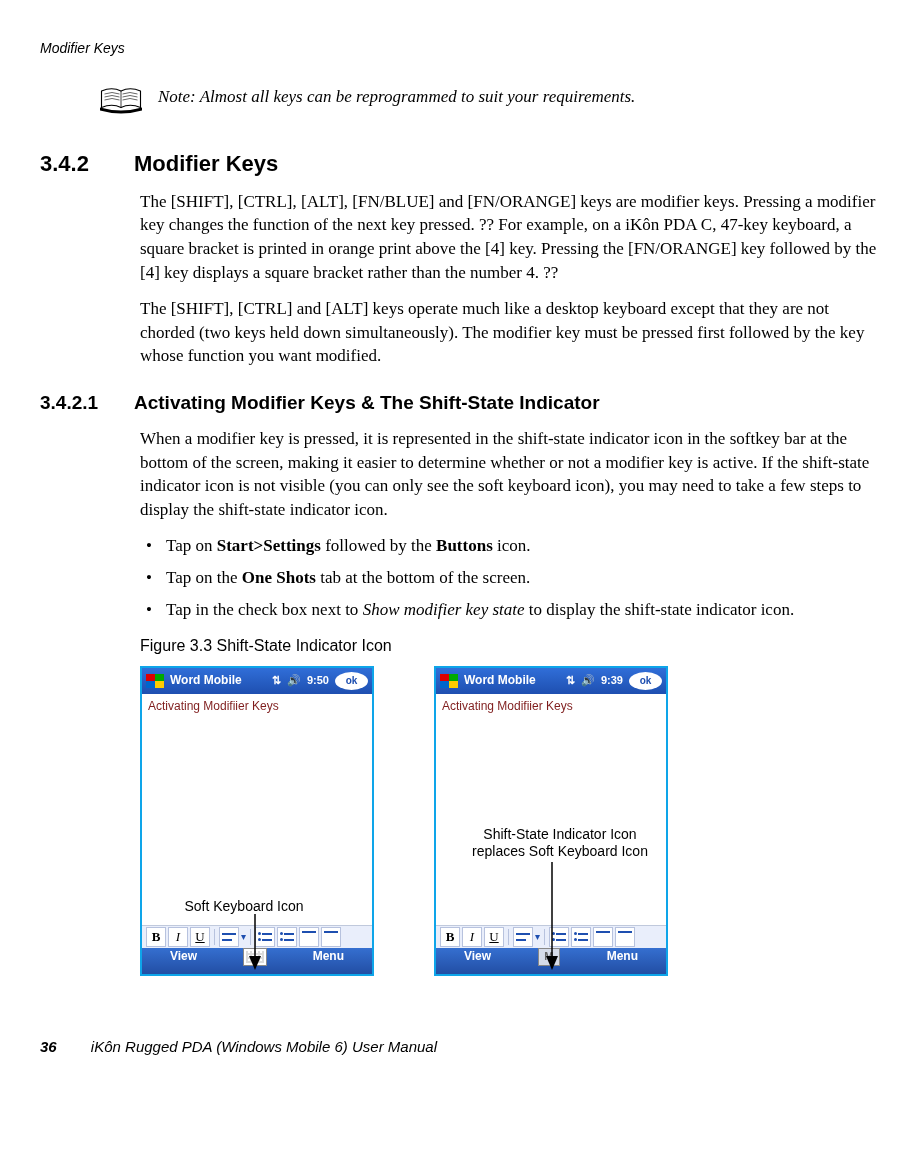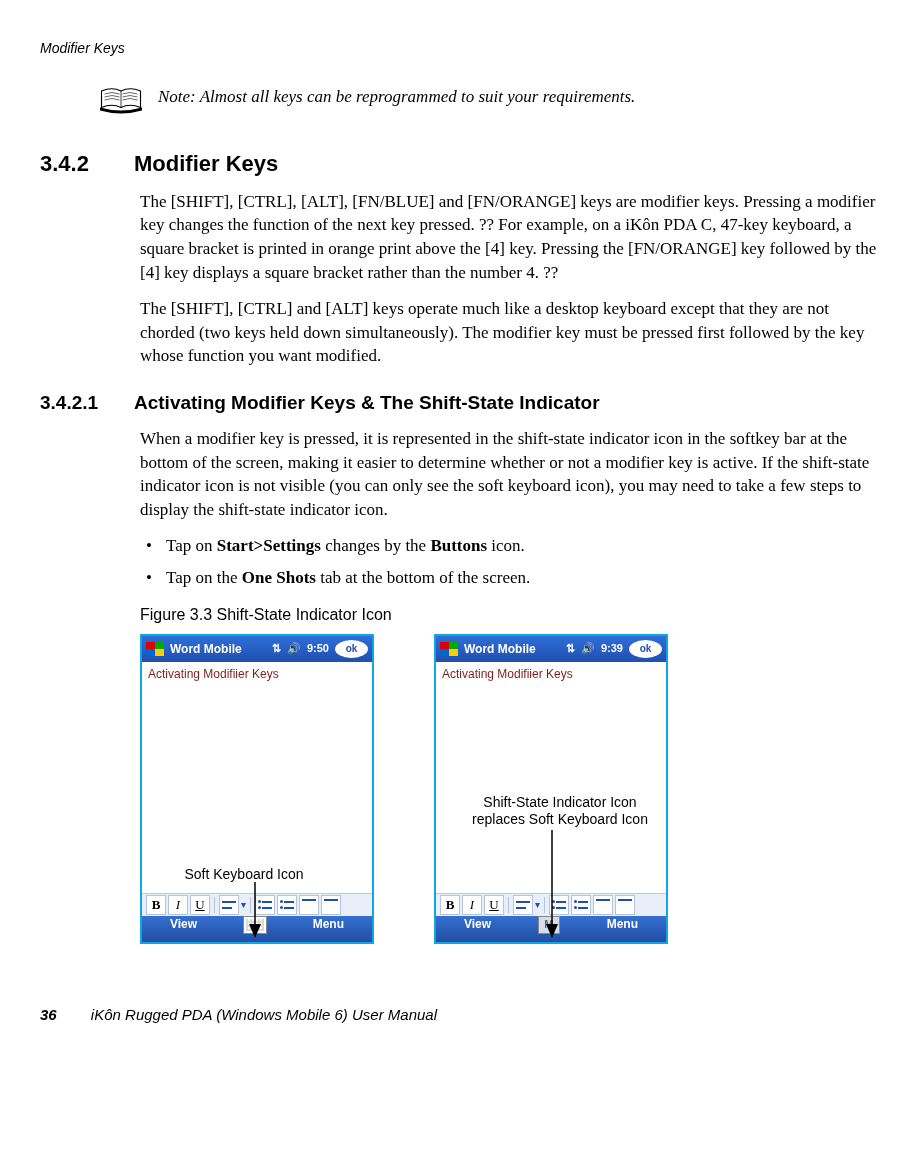--- a/index.html
+++ b/index.html
@@ -199,24 +199,27 @@
 
 <h3 class="subsection">
   <span class="sub-num">3.4.2.1</span><span>Activating Modifier Keys &amp; The Shift-State Indicator</span>
 </h3>
 
 <div class="indent-block">
   <p>When a modifier key is pressed, it is represented in the shift-state indicator icon in the softkey bar at the bottom of the screen, making it easier to determine whether or not a modifier key is active. If the shift-state indicator icon is not visible (you can only see the soft keyboard icon), you may need to take a few steps to display the shift-state indicator icon.</p>
 
   <ul class="bullets">
     <li>
-      <span>Tap on </span><b>Start&gt;Settings</b><span> changes by the </span><b>Buttons</b><span> icon.</span>
+      <span>Tap on </span><b>Start&gt;Settings</b><span> followed by the </span><b>Buttons</b><span> icon.</span>
     </li>
     <li>
       <span>Tap on the </span><b>One Shots</b><span> tab at the bottom of the screen.</span>
+    </li>
+    <li>
+      <span>Tap in the check box next to </span><i>Show modifier key state</i><span> to display the shift-state indicator icon.</span>
     </li>
   </ul>
 
   <div class="fig-caption">Figure 3.3  Shift-State Indicator Icon</div>
 
   <div class="screens-wrap">
 
     <div class="screen left">
       <div class="titlebar">
         <span class="flag"></span>

